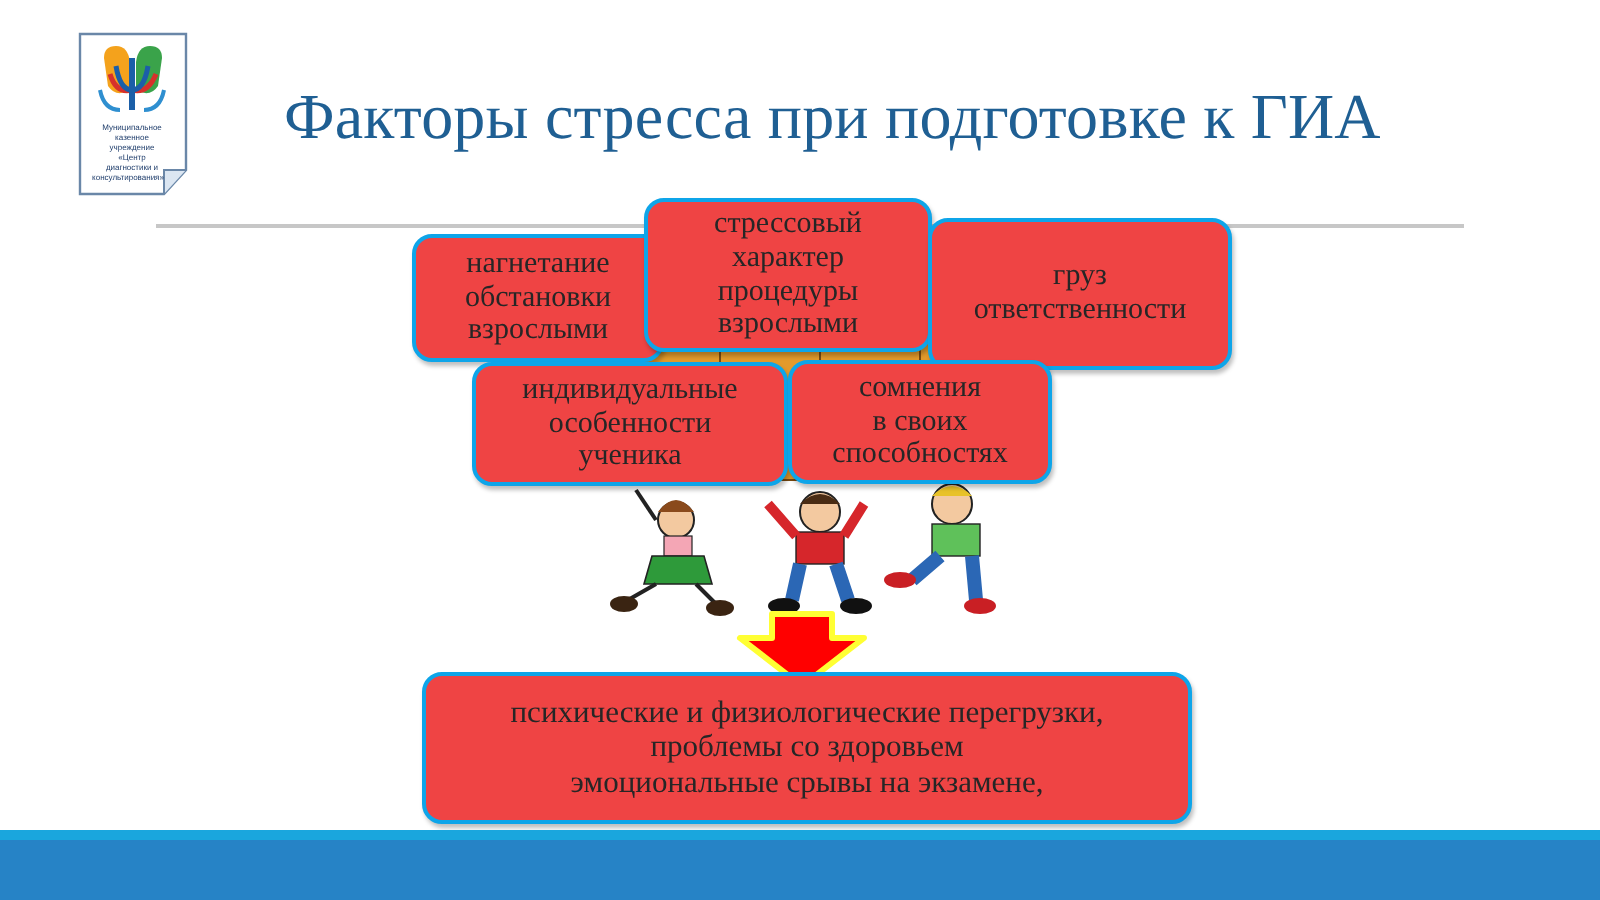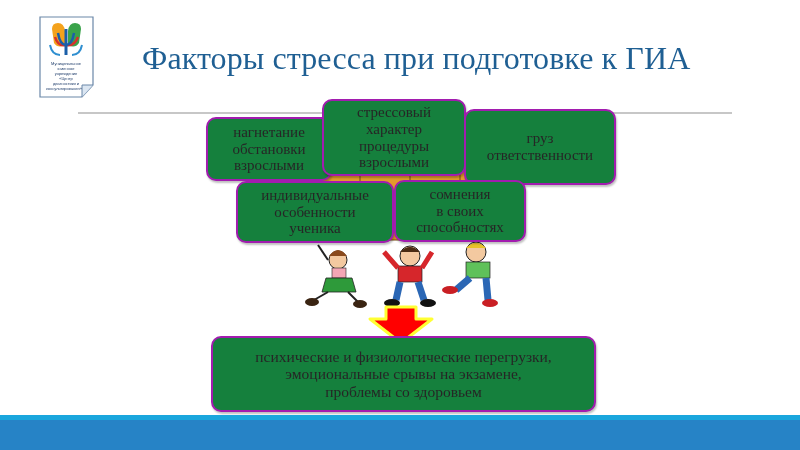--- a/index.html
+++ b/index.html
@@ -2,21 +2,21 @@
 <html><head>
   <meta charset="utf-8">
   <style>
     html, body { margin:0; padding:0; }
     body { width:800px; height:450px; position:relative; overflow:hidden; background:#ffffff;
            font-family:"DejaVu Serif","Liberation Serif",serif; }
     .logo { position:absolute; left:38px; top:15px; width:57px; height:84px; }
     .title { position:absolute; left:142px; top:40px; width:560px; font-family:"Liberation Serif","DejaVu Serif",serif;
              font-size:32px; color:#1f5f93; white-space:nowrap; letter-spacing:0.1px; }
     .divider { position:absolute; left:78px; top:112px; width:654px; height:2px; background:#c7c7c7; }
-    .box { position:absolute; background:#15803d; border:2px solid #a21caf; border-radius:10px;
+    .box { position:absolute; background:#ef4444; border:2px solid #0ea5e9; border-radius:10px;
            box-sizing:border-box; color:#262626; font-family:"Liberation Serif","DejaVu Serif",serif;
            text-align:center; display:flex; align-items:center; justify-content:center; line-height:1.12;
            box-shadow:1px 2px 2px rgba(0,0,0,0.25); }
     .box span { display:block; }
     .f15 { font-size:15px; }
     .cartoon { position:absolute; left:300px; top:160px; width:230px; height:150px; }
     .arrow { position:absolute; left:366px; top:305px; width:70px; height:40px; }
     .result { font-size:15.5px; }
     .footer-line { position:absolute; left:0; top:415px; width:800px; height:5px; background:#1aa6dd; }
     .footer { position:absolute; left:0; top:420px; width:800px; height:30px; background:#2683c6; }
@@ -122,19 +122,19 @@
   </div>
 </div>
 
 <svg class="arrow" viewBox="0 0 70 40">
   <path d="M20 2 H50 V14 H66 L35 38 L4 14 H20 Z" fill="#ff0000" stroke="#ffff33" stroke-width="3" stroke-linejoin="round"></path>
 </svg>
 
 <div class="box result" style="left:211px;top:336px;width:385px;height:76px;border-radius:10px;">
   <div>
     <span>психические и физиологические перегрузки,</span>
+    <span>проблемы со здоровьем</span>
     <span>эмоциональные срывы на экзамене,</span>
-    <span>проблемы со здоровьем</span>
   </div>
 </div>
 
 <div class="footer-line"></div>
 <div class="footer"></div>
 
 </body></html>

